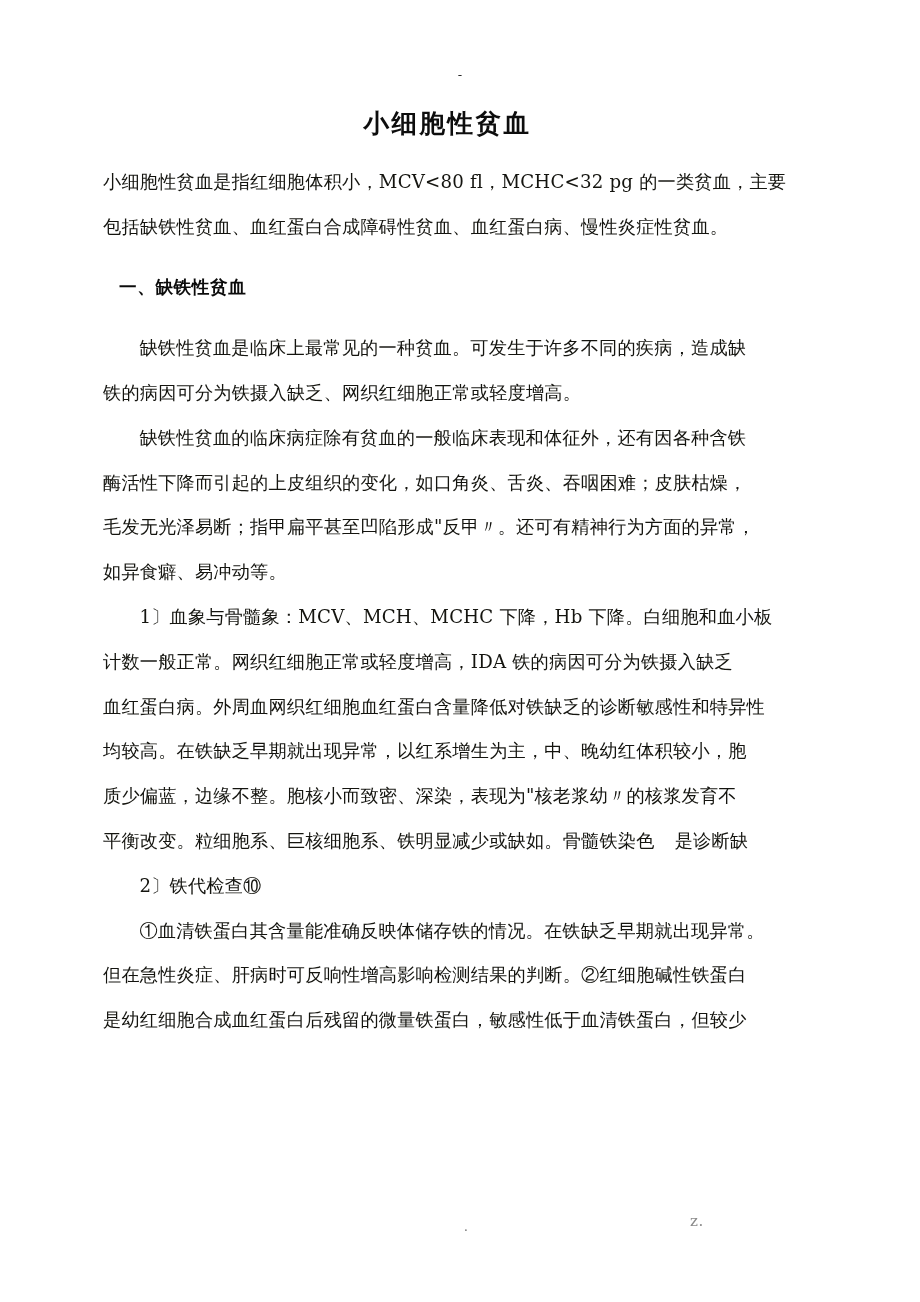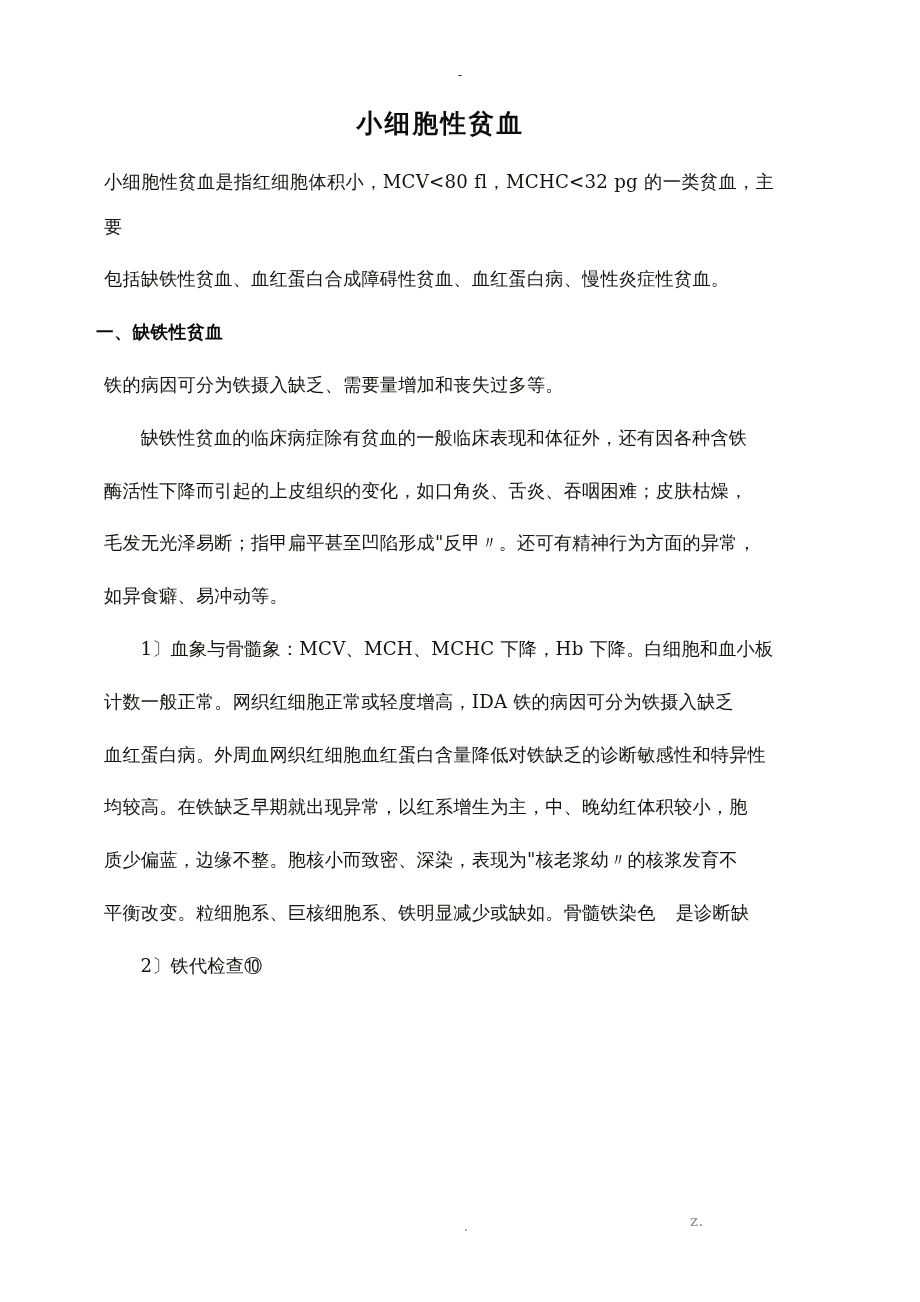--- a/index.html
+++ b/index.html
@@ -33,56 +33,56 @@
     text-align: center;
     font-size: 13px;
     line-height: 1;
     color: #2a2a2a;
     letter-spacing: 0;
   }
 
   
   .content {
     position: absolute;
-    left: 96px;
+    left: 103px;
     top: 108px;
     width: 686px;
   }
 
   
   .doc-title {
     text-align: center;
     font-family: "DejaVu Sans", "Liberation Sans", sans-serif;
     font-weight: bold;
     font-size: 25.5px;
     line-height: 1.25;
     letter-spacing: 2.5px;
     color: #0d0d0d;
     margin: 0 0 20px 0;
     padding-left: 3px;
   }
 
   
   p.para {
-    margin: 8px;
+    margin: 0;
     font-size: 18.2px;
     line-height: 44.8px;
     letter-spacing: 0.2px;
     text-align: justify;
     text-justify: inter-character;
     color: #14140f;
     word-break: break-all;
   }
 
   p.indent { text-indent: 2em; }
   p.noindent { text-indent: 0; }
 
   
   p.section-heading {
-    margin: 0;
+    margin: 16px;
     font-family: "DejaVu Sans", "Liberation Sans", sans-serif;
     font-weight: bold;
     font-size: 17.6px;
     line-height: 44.8px;
     letter-spacing: 0.6px;
     color: #0b0b0b;
     text-indent: 0;
   }
 
   
@@ -127,21 +127,22 @@
     <h1 class="doc-title">小细胞性贫血</h1>
 
     <div class="blk-lead">
       <p class="para noindent">小细胞性贫血是指红细胞体积小，MCV&lt;80 fl，MCHC&lt;32 pg 的一类贫血，主要</p>
       <p class="para noindent">包括缺铁性贫血、血红蛋白合成障碍性贫血、血红蛋白病、慢性炎症性贫血。</p>
     </div>
 
     <p class="section-heading blk-sec">一、缺铁性贫血</p>
 
     <div>
-      <p class="para noindent">铁的病因可分为铁摄入缺乏、需要量增加和丧失过多等。</p>
+      <p class="para indent">缺铁性贫血是临床上最常见的一种贫血。可发生于许多不同的疾病，造成缺</p>
+      <p class="para noindent">铁的病因可分为铁摄入缺乏、网织红细胞正常或轻度增高。</p>
     </div>
 
     <div>
       <p class="para indent">缺铁性贫血的临床病症除有贫血的一般临床表现和体征外，还有因各种含铁</p>
       <p class="para noindent">酶活性下降而引起的上皮组织的变化，如口角炎、舌炎、吞咽困难；皮肤枯燥，</p>
       <p class="para noindent">毛发无光泽易断；指甲扁平甚至凹陷形成"反甲〃。还可有精神行为方面的异常，</p>
       <p class="para noindent">如异食癖、易冲动等。</p>
     </div>
 
 
@@ -151,20 +152,25 @@
       <p class="para noindent">血红蛋白病。外周血网织红细胞血红蛋白含量降低对铁缺乏的诊断敏感性和特异性</p>
       <p class="para noindent">均较高。在铁缺乏早期就出现异常，以红系增生为主，中、晚幼红体积较小，胞</p>
       <p class="para noindent">质少偏蓝，边缘不整。胞核小而致密、深染，表现为"核老浆幼〃的核浆发育不</p>
       <p class="para noindent"><span>平衡改变。粒细胞系、巨核细胞系、铁明显减少或缺如。骨髓铁染色</span><span class="gap"></span><span>是诊断缺</span></p>
     </div>
 
     <div>
       <p class="para indent">2〕铁代检查⑩</p>
     </div>
 
+    <div>
+      <p class="para indent">①血清铁蛋白其含量能准确反映体储存铁的情况。在铁缺乏早期就出现异常。</p>
+      <p class="para noindent">但在急性炎症、肝病时可反响性增高影响检测结果的判断。②红细胞碱性铁蛋白</p>
+      <p class="para noindent">是幼红细胞合成血红蛋白后残留的微量铁蛋白，敏感性低于血清铁蛋白，但较少</p>
+    </div>
 
   </div>
 
   <div class="footer-dot">.</div>
 
   <div class="footer-right">z.</div>
 
 </div>
 
 </body></html>

